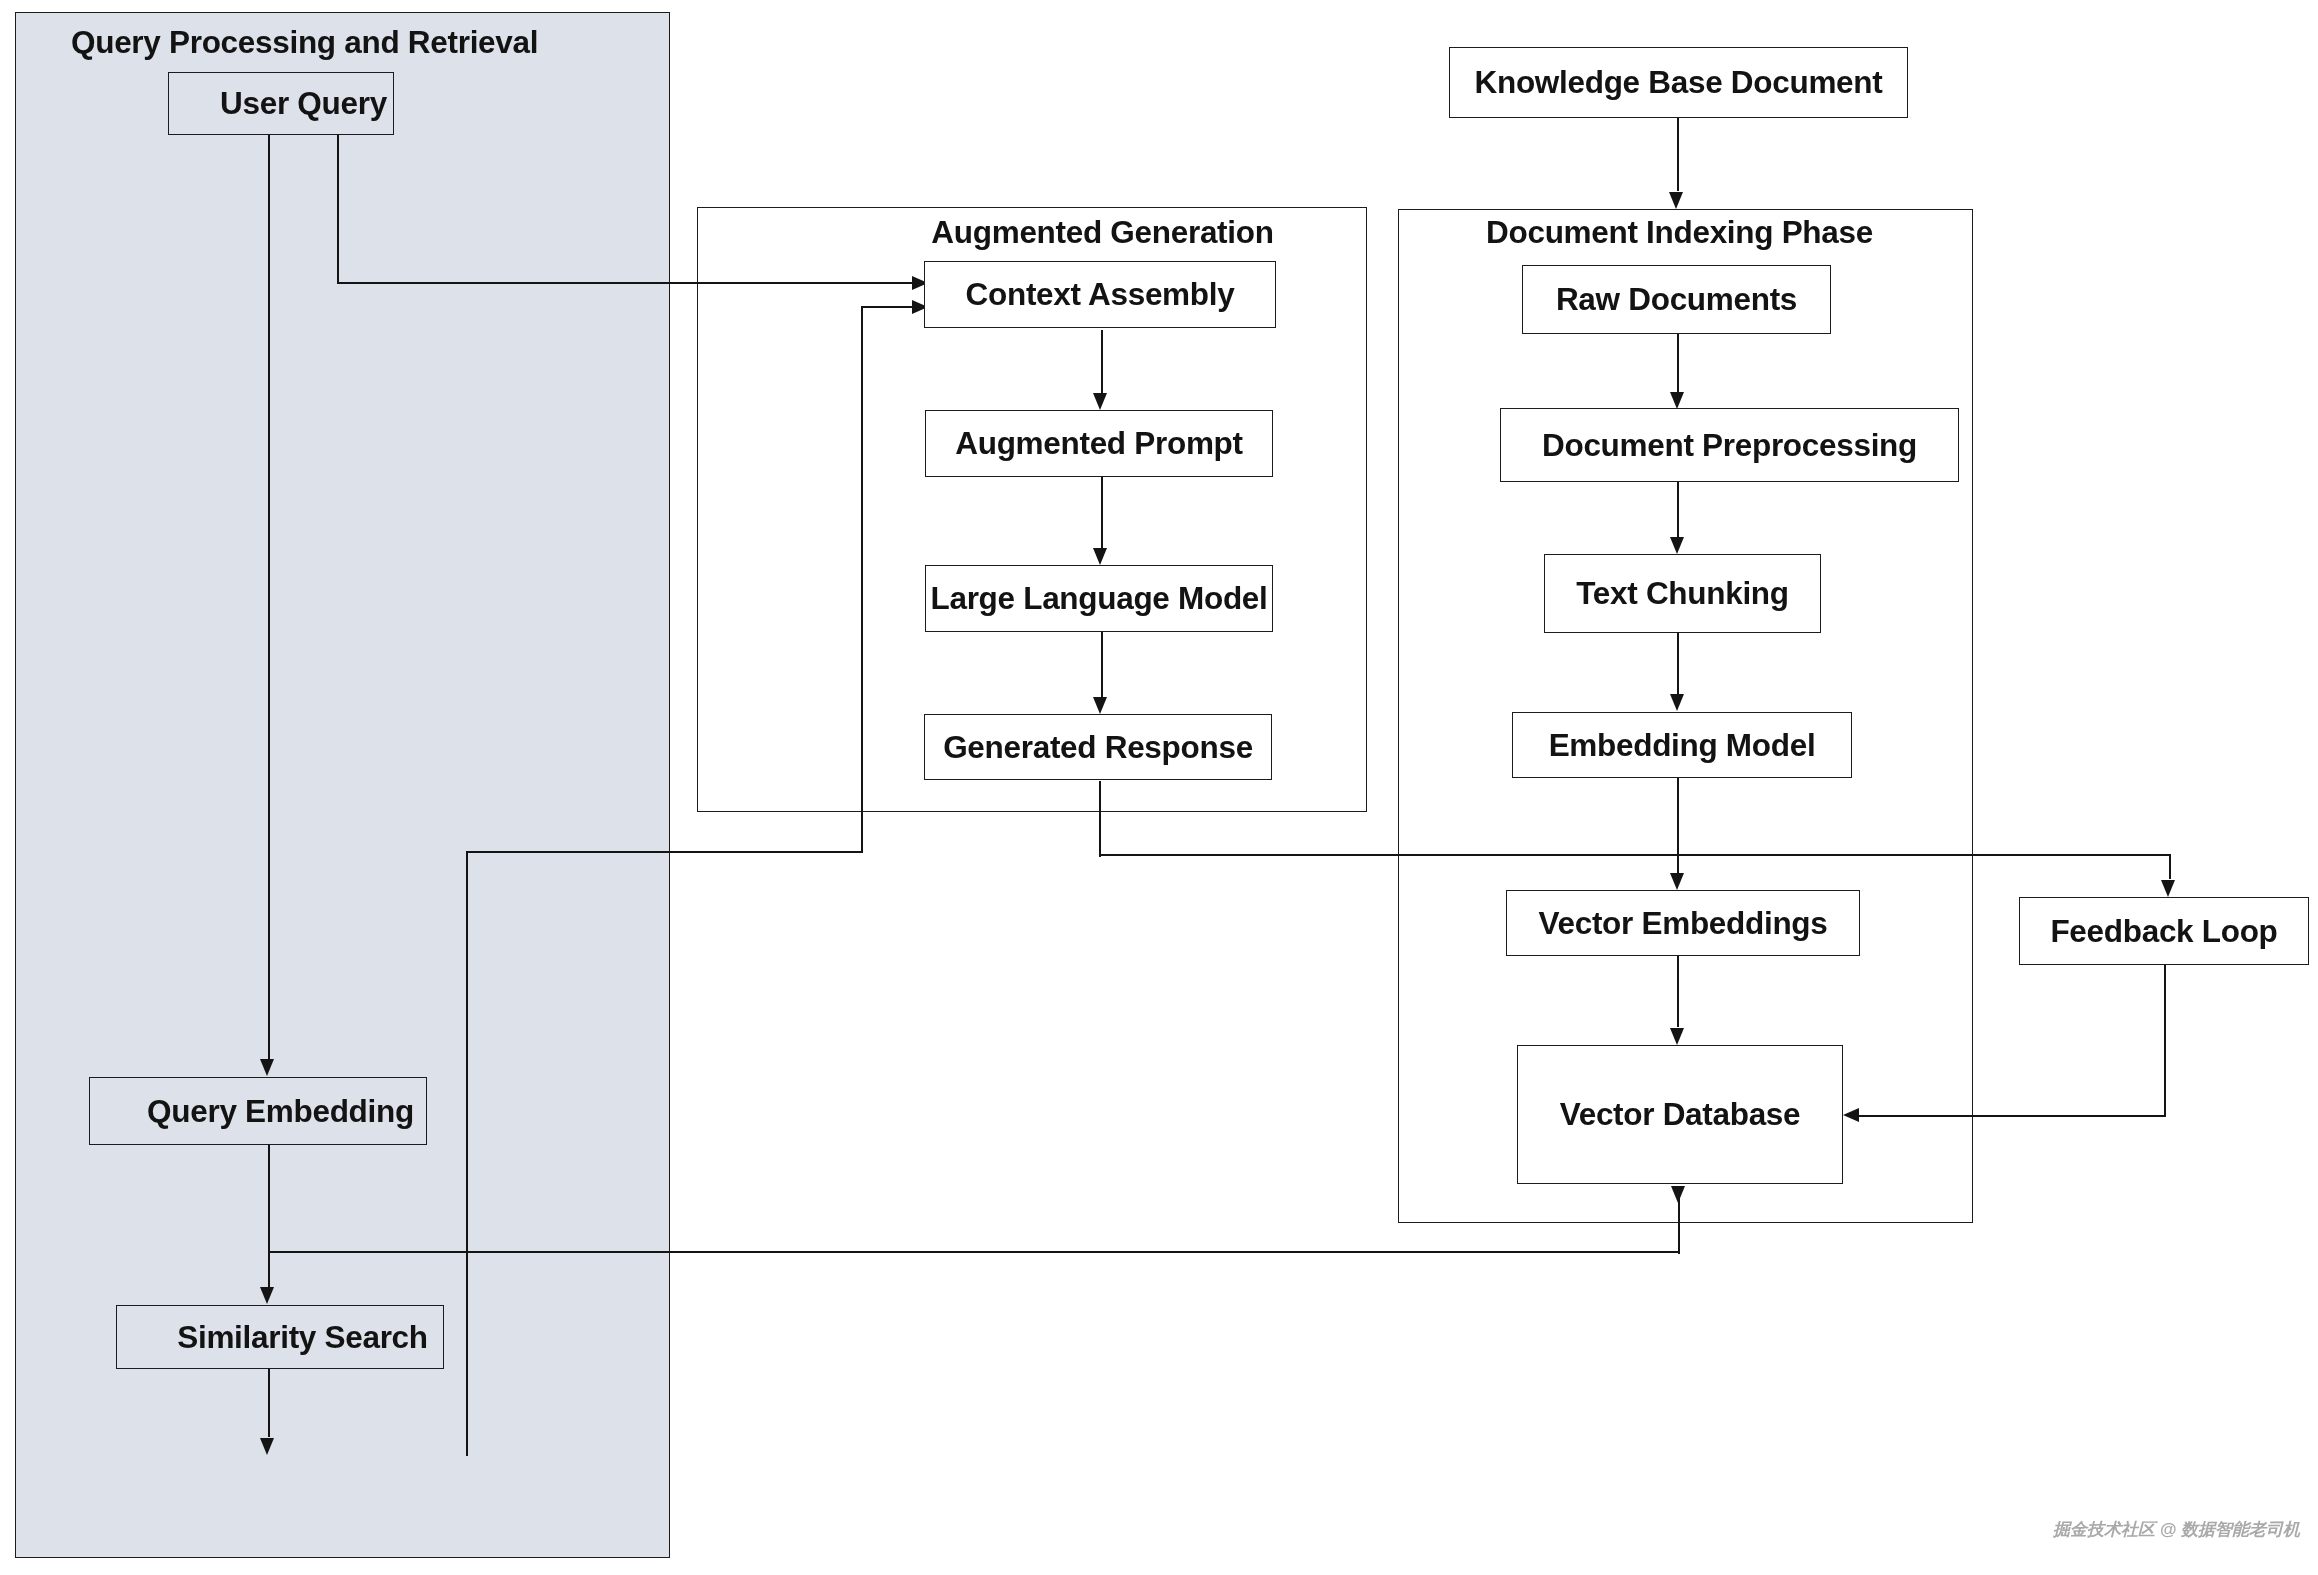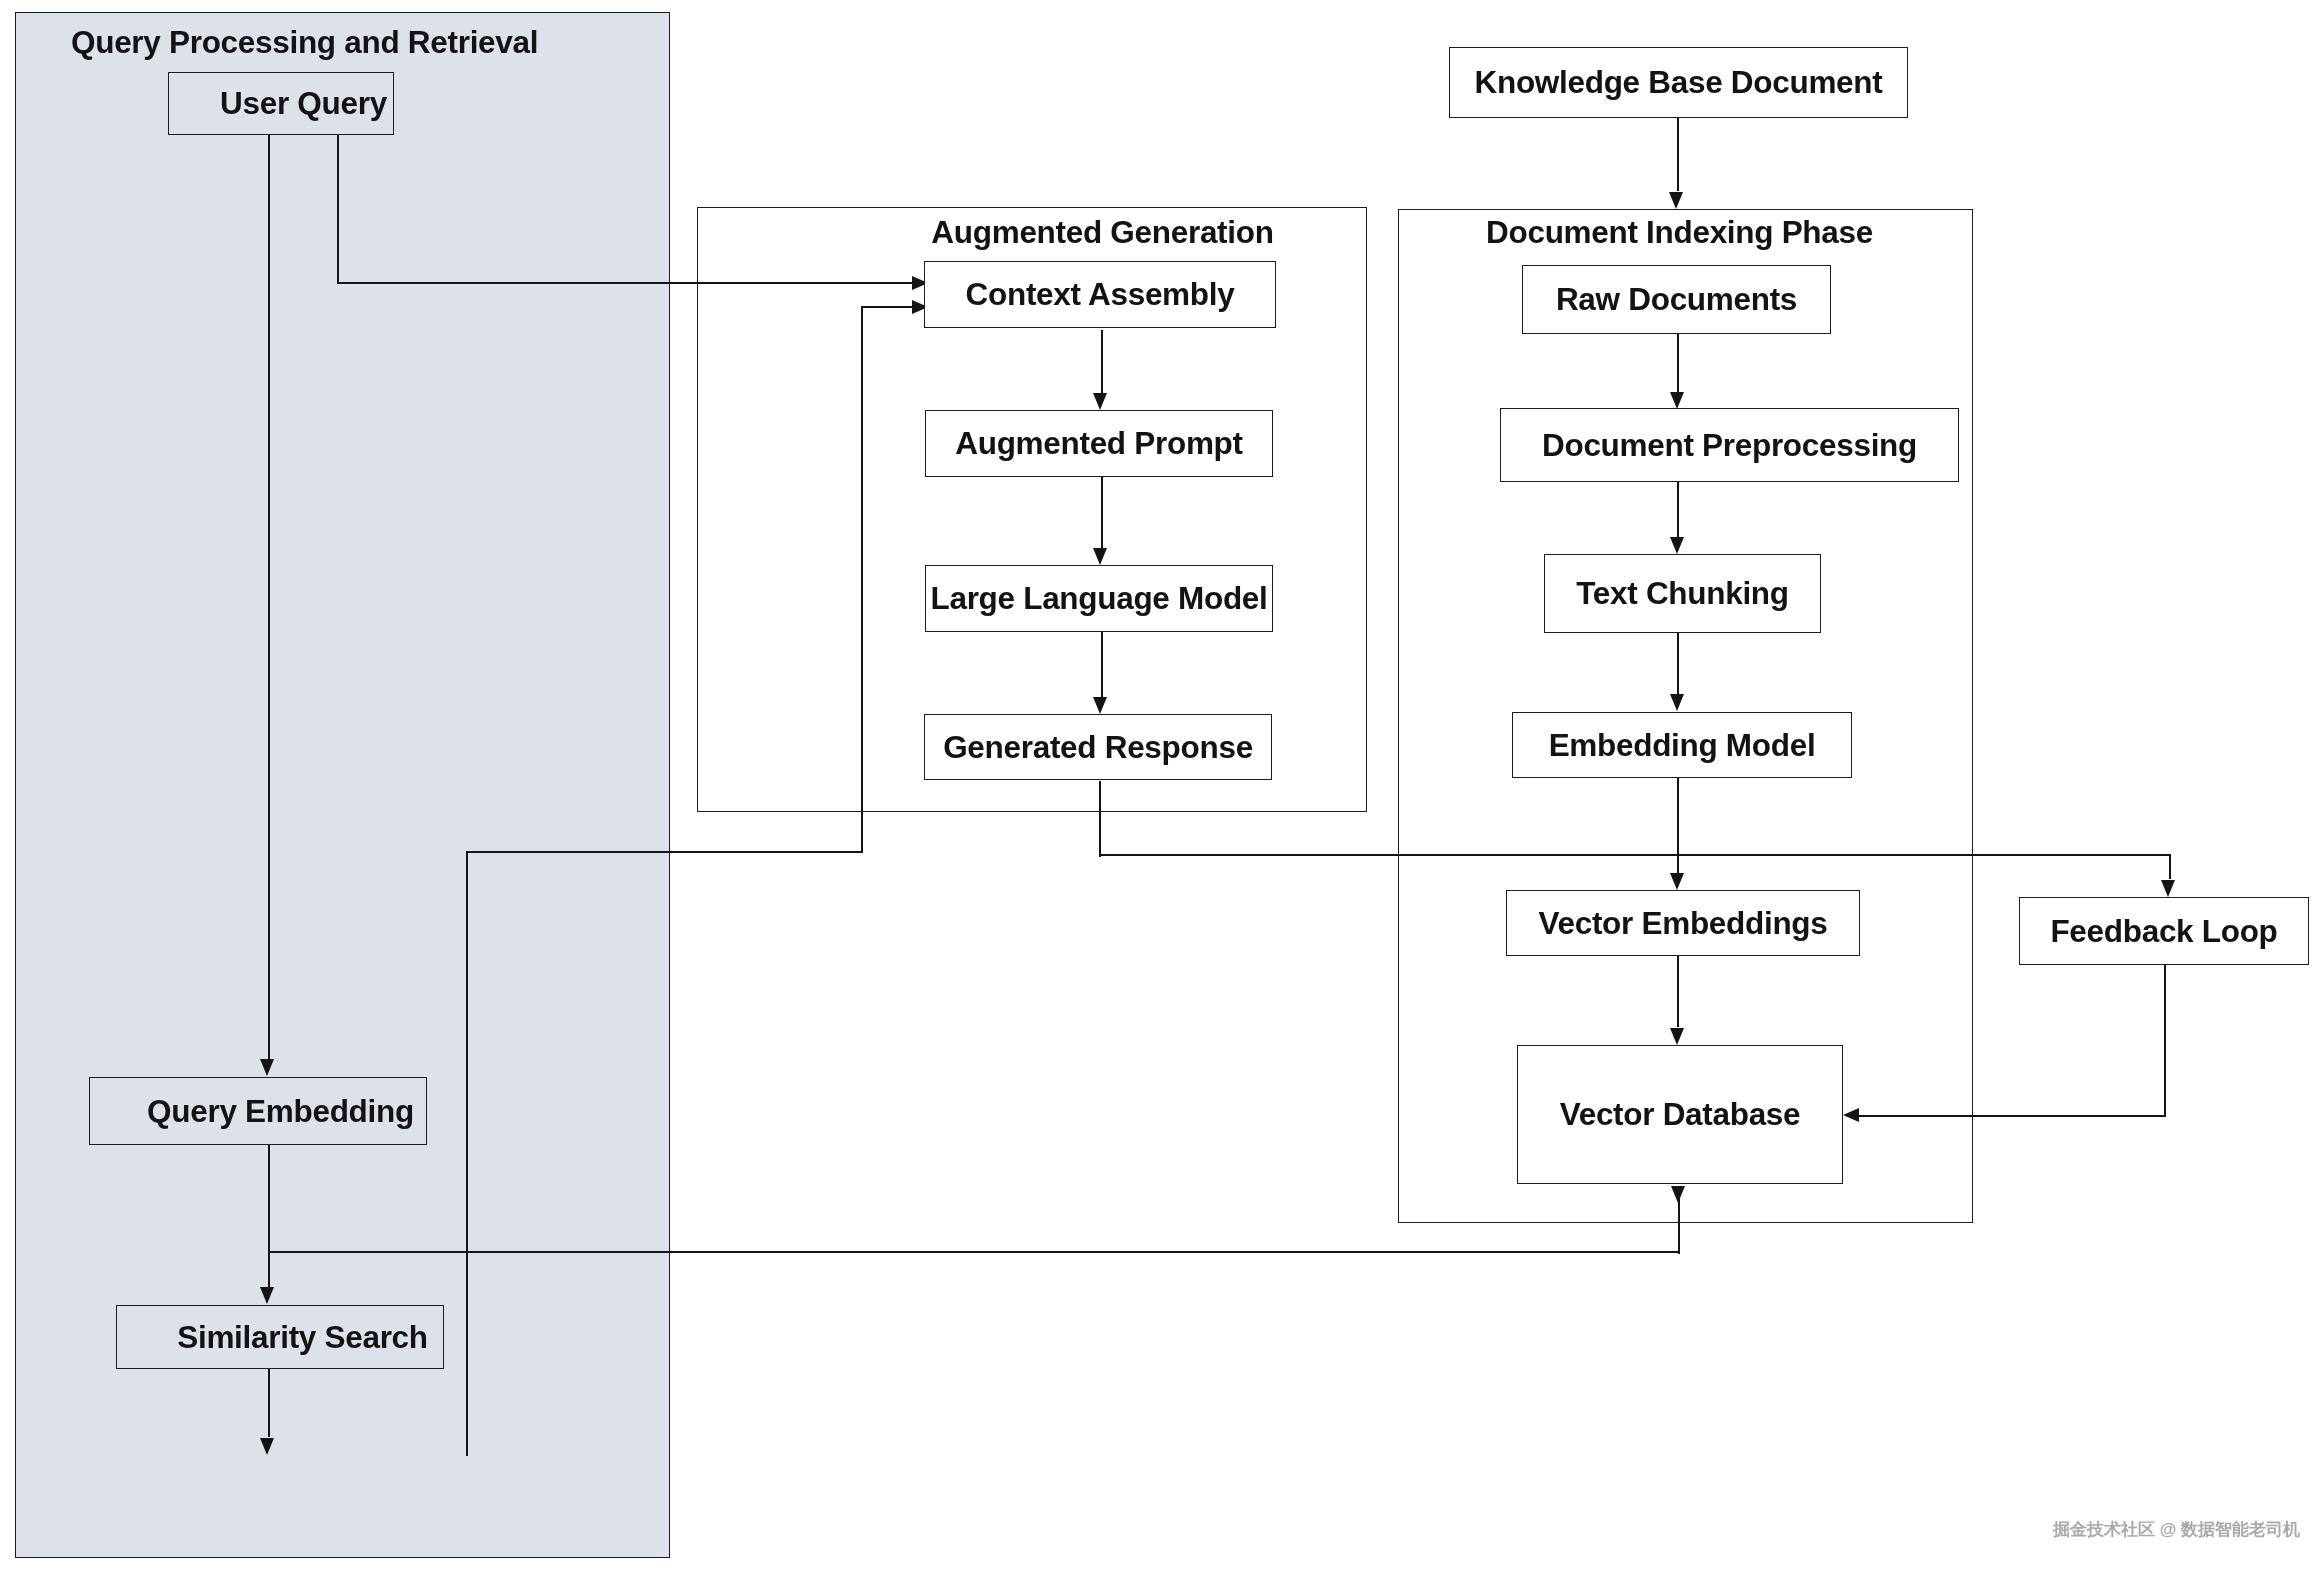--- a/index.html
+++ b/index.html
@@ -116,16 +116,16 @@
 
   <div class="node" style="left:1449px;top:47px;width:459px;height:71px;">Knowledge Base Document</div>
   <div class="node" style="left:1522px;top:265px;width:309px;height:69px;">Raw Documents</div>
   <div class="node" style="left:1457px;top:408px;width:459px;height:74px;margin-left:43px;">Document Preprocessing</div>
   <div class="node" style="left:1544px;top:554px;width:277px;height:79px;">Text Chunking</div>
   <div class="node" style="left:1512px;top:712px;width:340px;height:66px;">Embedding Model</div>
   <div class="node" style="left:1506px;top:890px;width:354px;height:66px;">Vector Embeddings</div>
   <div class="node" style="left:1517px;top:1045px;width:326px;height:139px;">Vector Database</div>
   <div class="node" style="left:2019px;top:897px;width:290px;height:68px;">Feedback Loop</div>
 
-  <div class="watermark" style="left:2035px;top:1518px;width:265px;">掘金技术社区 @ 数据智能老司机</div>
+  <div class="watermark" style="left:2035px;top:1518px;width:265px;font-style:italic;">掘金技术社区 @ 数据智能老司机</div>
 
 </div>
 
 
 </body></html>

